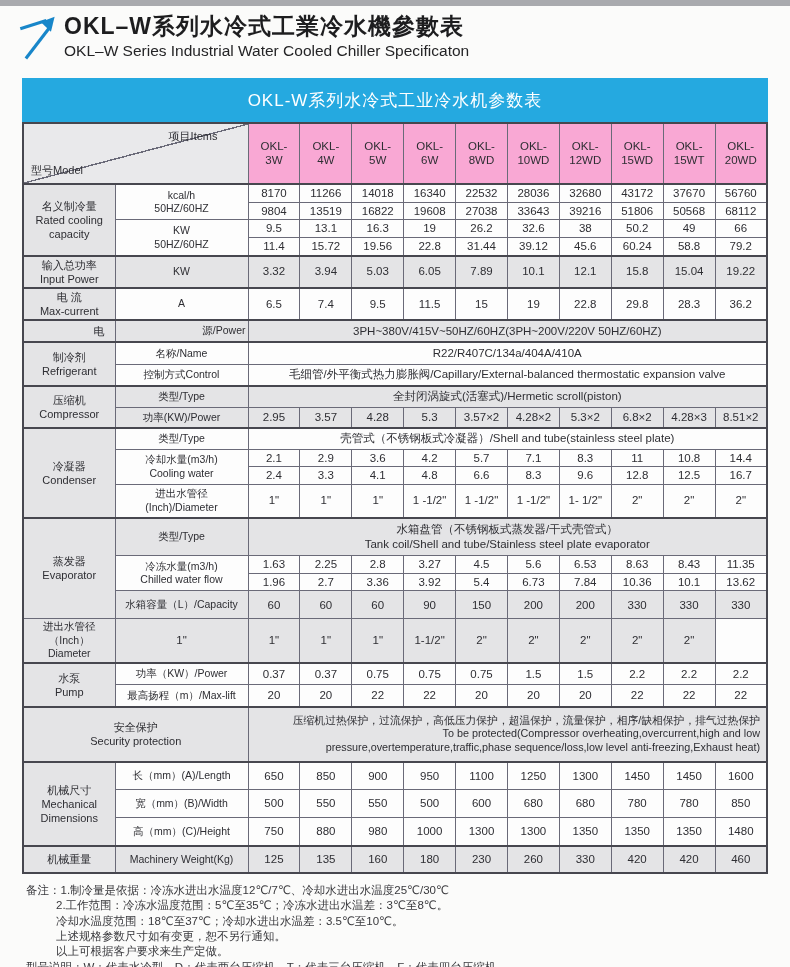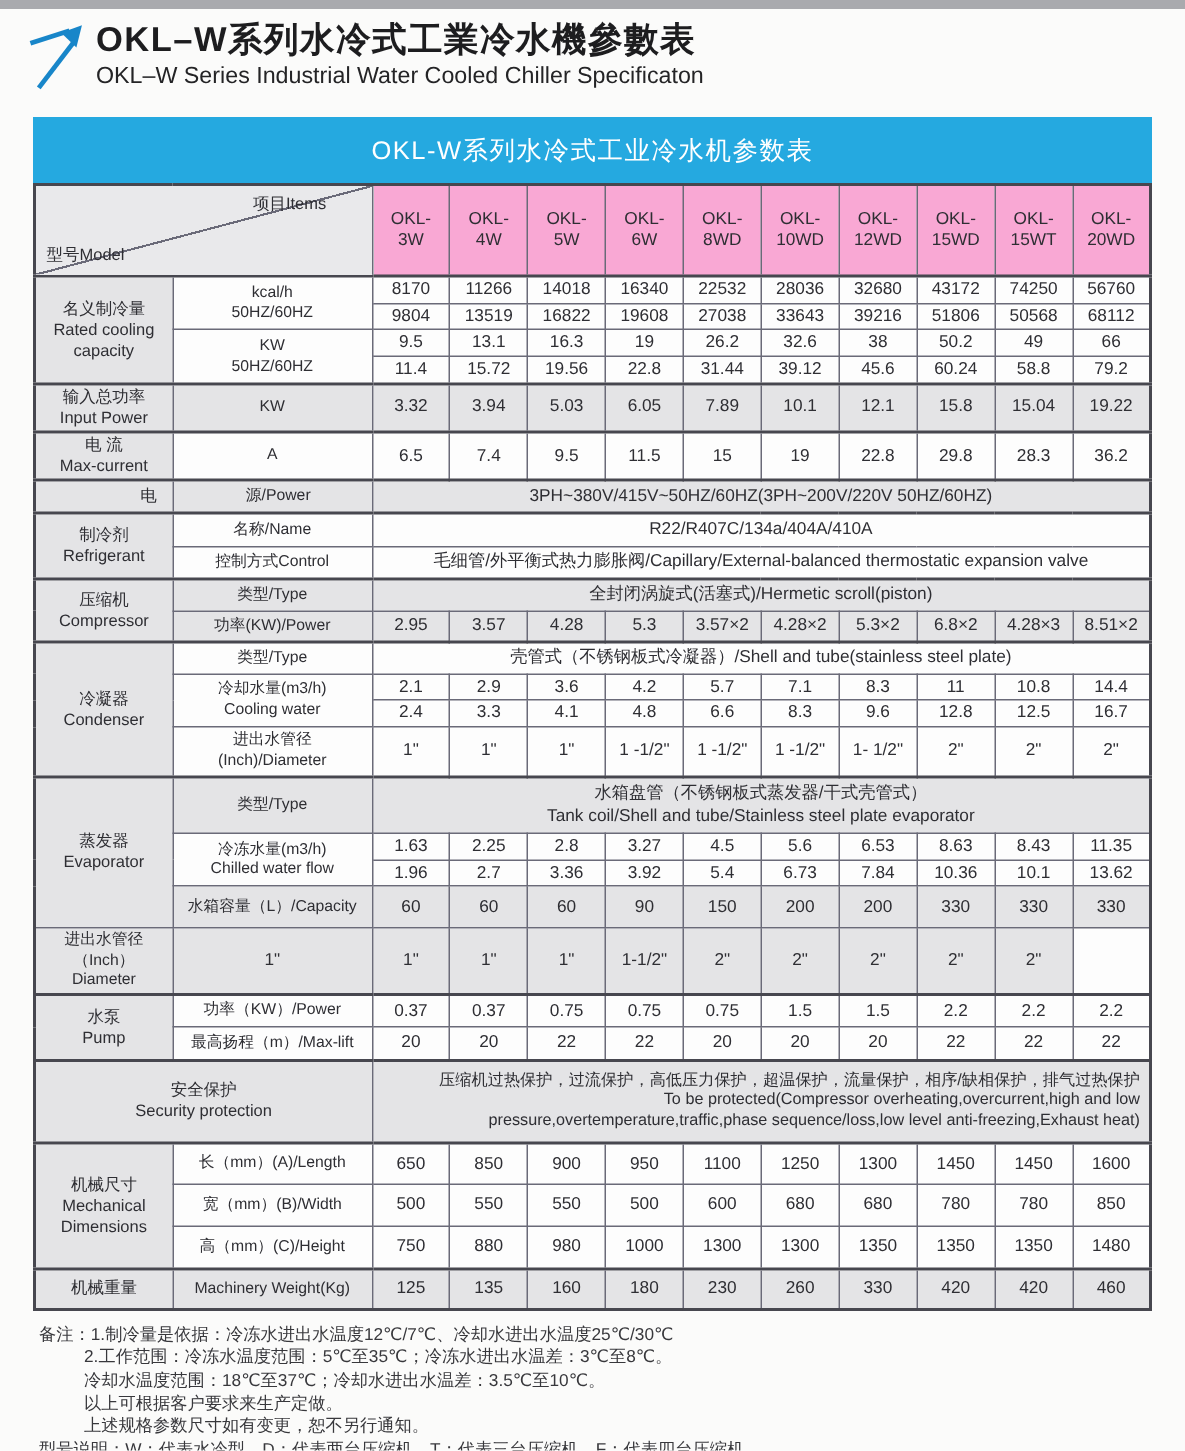--- a/index.html
+++ b/index.html
@@ -29,21 +29,21 @@
   th,td{
     border:1px solid #6a6a78;font-weight:400;
     text-align:center;vertical-align:middle;
     font-size:11.5px;line-height:1.28;color:#2e2e33;
     white-space:pre-line;padding:1px 2px;overflow:hidden;
   }
   thead th{height:36px;background:#f9a8d4;font-size:11.5px;}
   td.cat{background:#e4e4e6;font-size:11px;}
   td.cat-r{background:#e4e4e6;text-align:right;padding-right:10px;font-size:11px;}
   td.item{font-size:10.5px;}
-  td.item-l{text-align:center;padding-left:10px;font-size:10.5px;}
+  td.item-l{text-align:right;padding-left:10px;font-size:10.5px;}
   tr.shade td{background:#e4e4e6;}
   tr.sec td{border-top:2px solid #47474f;}
   td.textblock{text-align:right;padding:3px 6px;font-size:10.8px;}
   
   th.corner{position:relative;background:#e9e9eb;padding:0;}
   .diag{
     position:absolute;inset:0;
     background:linear-gradient(to bottom right,
       transparent calc(50% - 0.7px),
       #6a6a78 calc(50% - 0.7px),
@@ -128,21 +128,21 @@
           <td rowspan="2" class="item">kcal/h
 50HZ/60HZ</td>
           <td>8170</td>
           <td>11266</td>
           <td>14018</td>
           <td>16340</td>
           <td>22532</td>
           <td>28036</td>
           <td>32680</td>
           <td>43172</td>
-          <td>74250</td>
+          <td>37670</td>
           <td>56760</td>
         </tr>
         <tr style="height: 17px;">
           <td>9804</td>
           <td>13519</td>
           <td>16822</td>
           <td>19608</td>
           <td>27038</td>
           <td>33643</td>
           <td>39216</td>
@@ -439,20 +439,20 @@
         </tr>
       </tbody>
   </table>
 </div>
 
 <div class="notes">
   <div id="notes-cn">
       <div class="note-line">备注：1.制冷量是依据：冷冻水进出水温度12℃/7℃、冷却水进出水温度25℃/30℃</div>
       <div class="note-line ind1">2.工作范围：冷冻水温度范围：5℃至35℃；冷冻水进出水温差：3℃至8℃。</div>
       <div class="note-line ind1">冷却水温度范围：18℃至37℃；冷却水进出水温差：3.5℃至10℃。</div>
+      <div class="note-line ind1">上述规格参数尺寸如有变更，恕不另行通知。</div>
       <div class="note-line ind1">以上可根据客户要求来生产定做。</div>
-      <div class="note-line ind1">上述规格参数尺寸如有变更，恕不另行通知。</div>
       <div class="note-line">型号说明：W：代表水冷型，D：代表两台压缩机，T：代表三台压缩机，F：代表四台压缩机</div>
     </div>
   <div id="notes-en">
       <div class="note-line">Notes:</div>
     </div>
 </div>
 
 </body></html>

